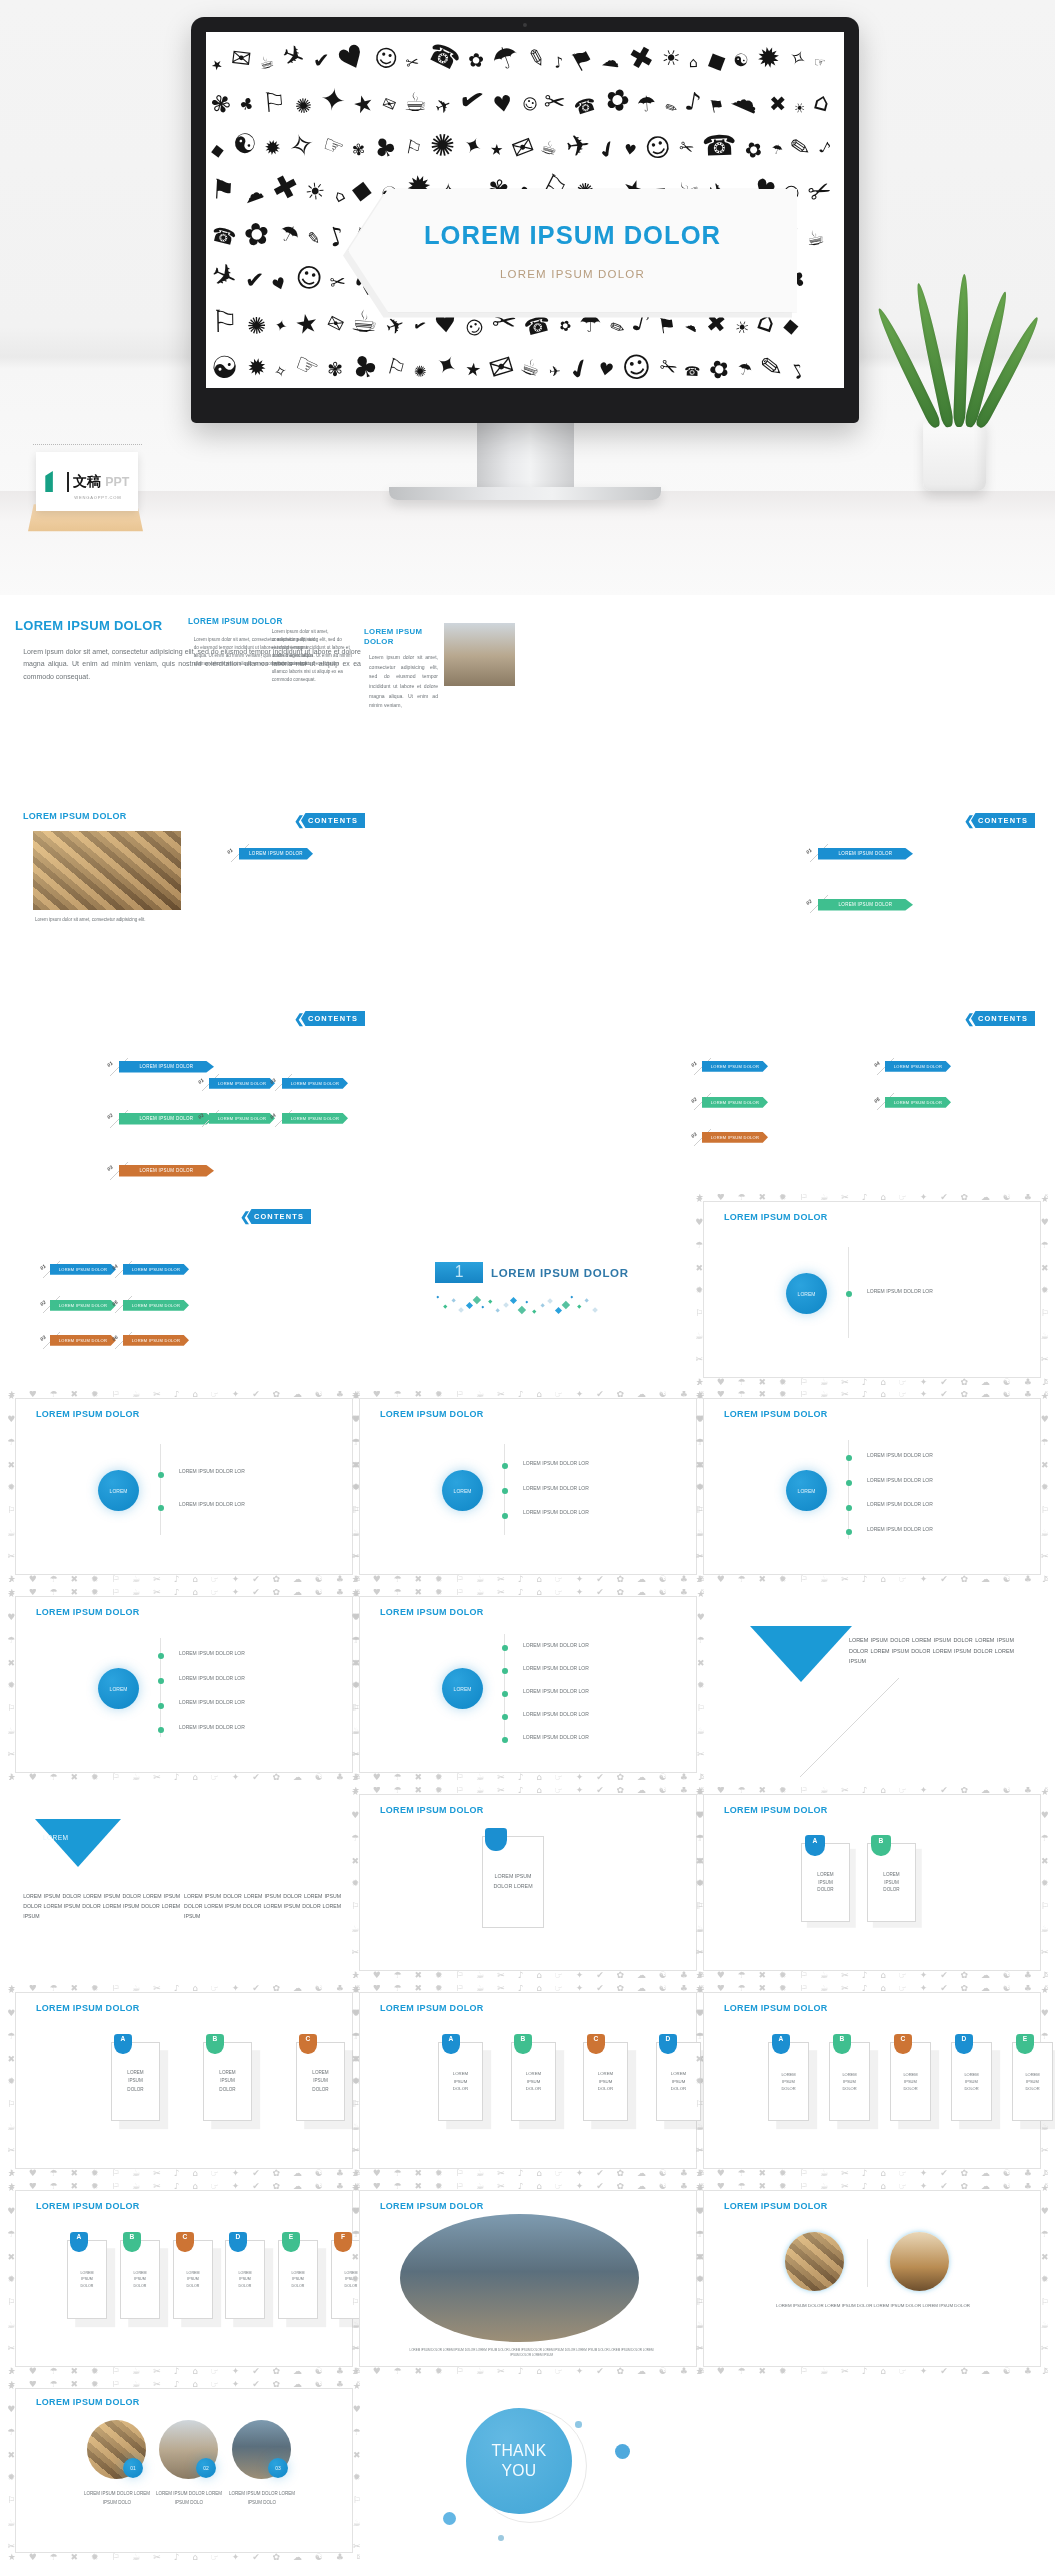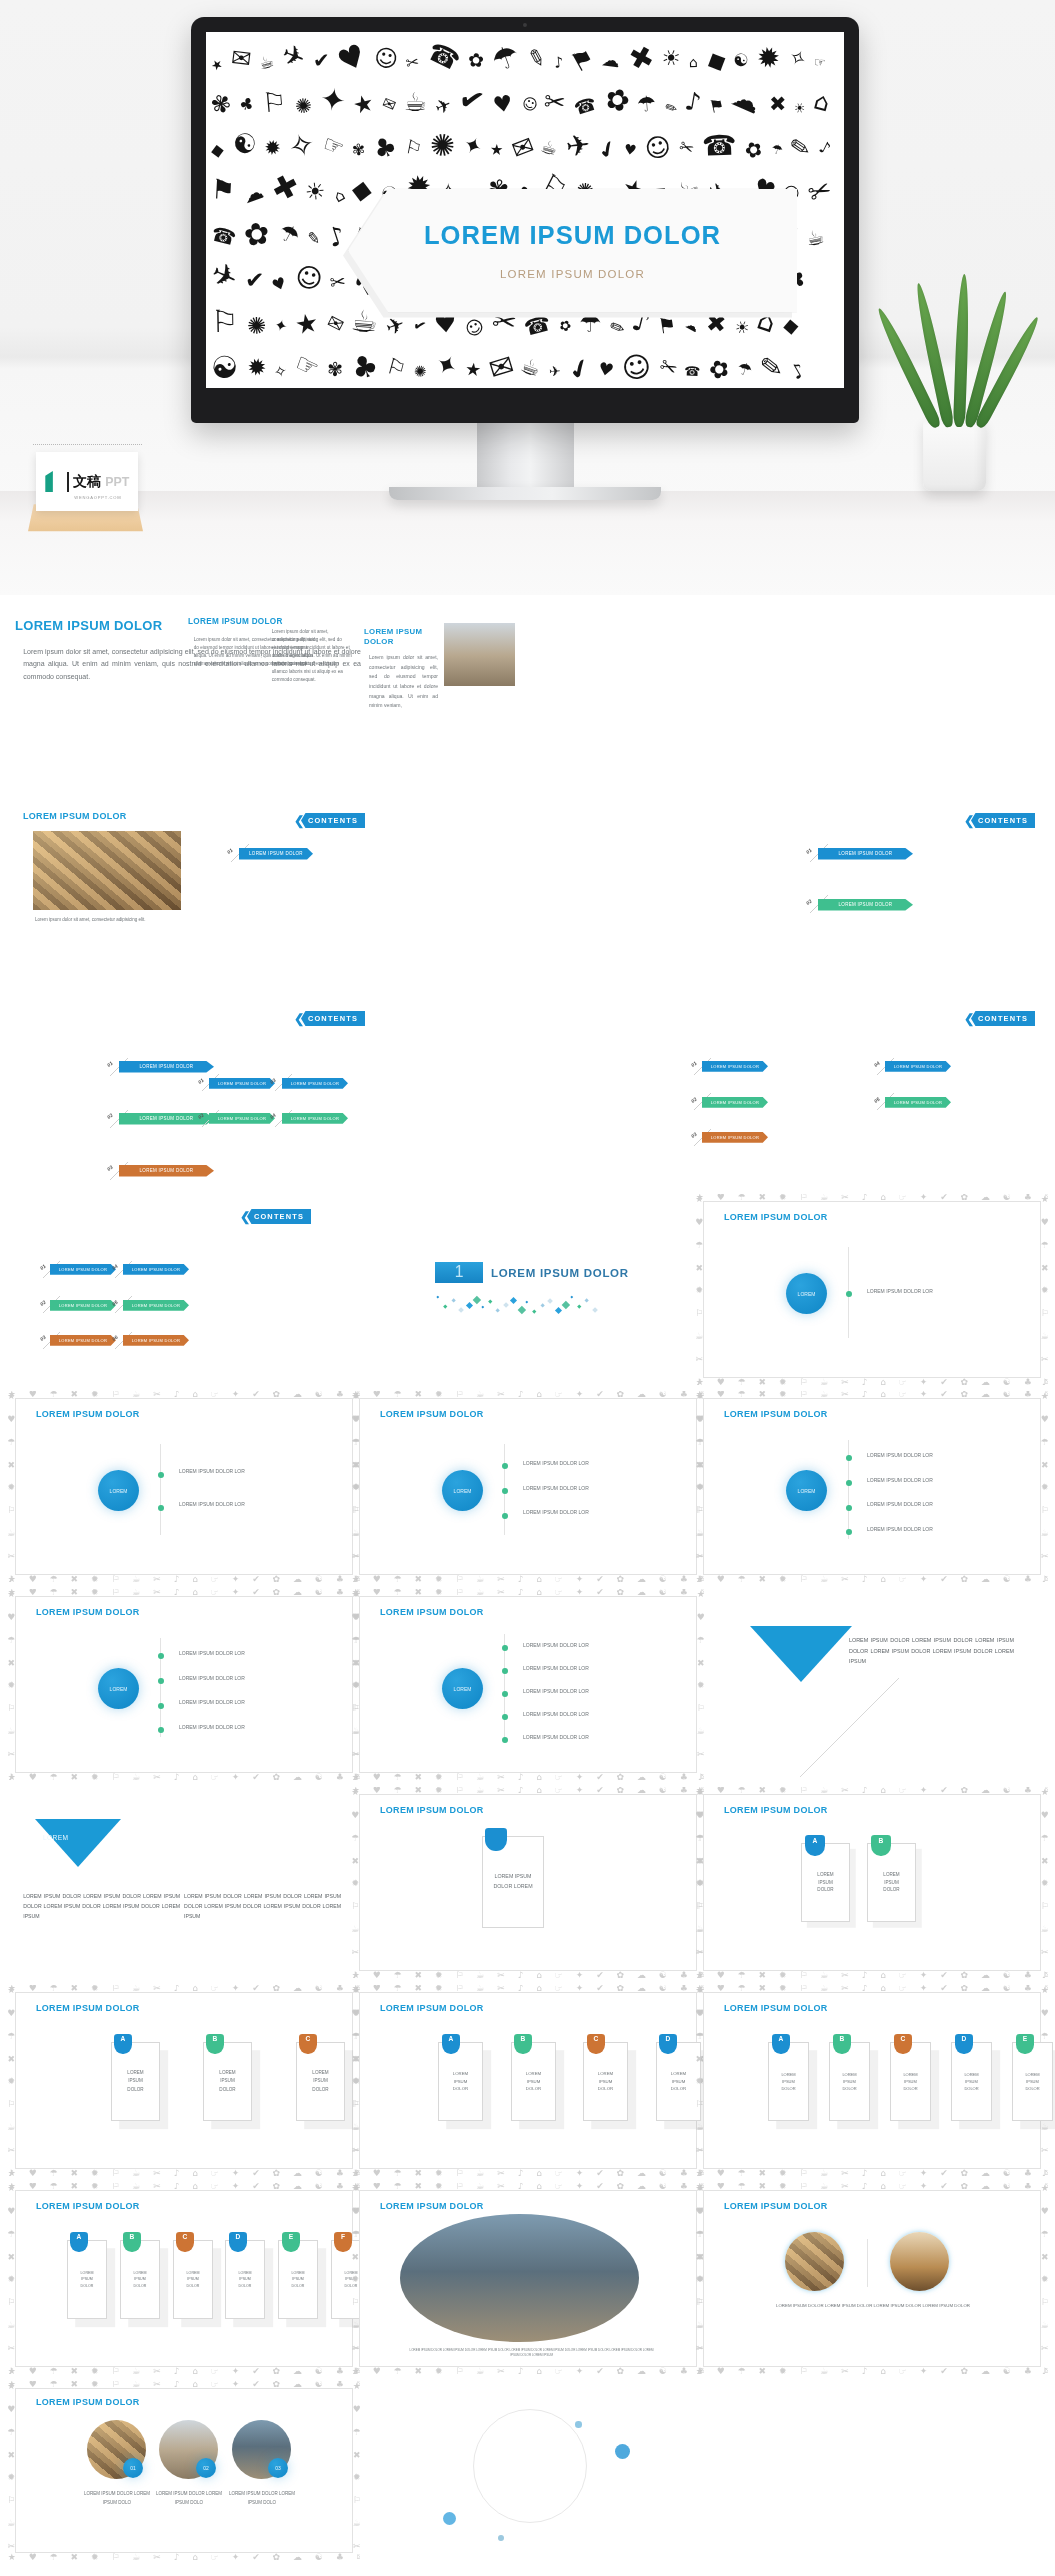--- a/index.html
+++ b/index.html
@@ -831,18 +831,24 @@
       <div class="circle-blue" style="left:180px;top:69px;width:20px;height:20px;font-size:5px;color:#e6f4fc">02</div>
       <div style="position:absolute;left:135px;top:101px;width:76px;text-align:center;font-size:4.5px;line-height:1.95;color:#6e7478">LOREM IPSUM DOLOR LOREM IPSUM DOLO</div>
       <div class="photo ph-c" style="left:216px;top:31px;width:59px;height:59px;border-radius:50%"></div>
       <div class="circle-blue" style="left:252px;top:69px;width:20px;height:20px;font-size:5px;color:#e6f4fc">03</div>
       <div style="position:absolute;left:208px;top:101px;width:76px;text-align:center;font-size:4.5px;line-height:1.95;color:#6e7478">LOREM IPSUM DOLOR LOREM IPSUM DOLO</div>
     </div>
 </div>
 
 <div style="position:absolute;left:359px;top:2388px;width:338px;height:165px">
   <div style="position:absolute;left:114px;top:21.4px;width:114px;height:114px;border-radius:50%;border:0.8px solid #e8e8e8"></div>
+  <div style="position:absolute;left:107px;top:20px;width:106px;height:106px;border-radius:50%;
+              background:radial-gradient(circle at 38% 30%,#63b9e3,#41a5d6);
+              display:flex;flex-direction:column;align-items:center;justify-content:center;color:#f3fbff;font-size:15.7px;line-height:1.25;letter-spacing:0.4px">
+    <span>THANK</span>
+    <span>YOU</span>
+  </div>
   <div style="position:absolute;left:256px;top:56px;width:15px;height:15px;border-radius:50%;background:#4fa9dd"></div>
   <div style="position:absolute;left:216px;top:33px;width:6.6px;height:6.6px;border-radius:50%;background:#8fc7e4"></div>
   <div style="position:absolute;left:84px;top:124px;width:13px;height:13px;border-radius:50%;background:#63b6e4"></div>
   <div style="position:absolute;left:139px;top:147px;width:5.8px;height:5.8px;border-radius:50%;background:#9dc9df"></div>
 </div>
 
 
 </body></html>

